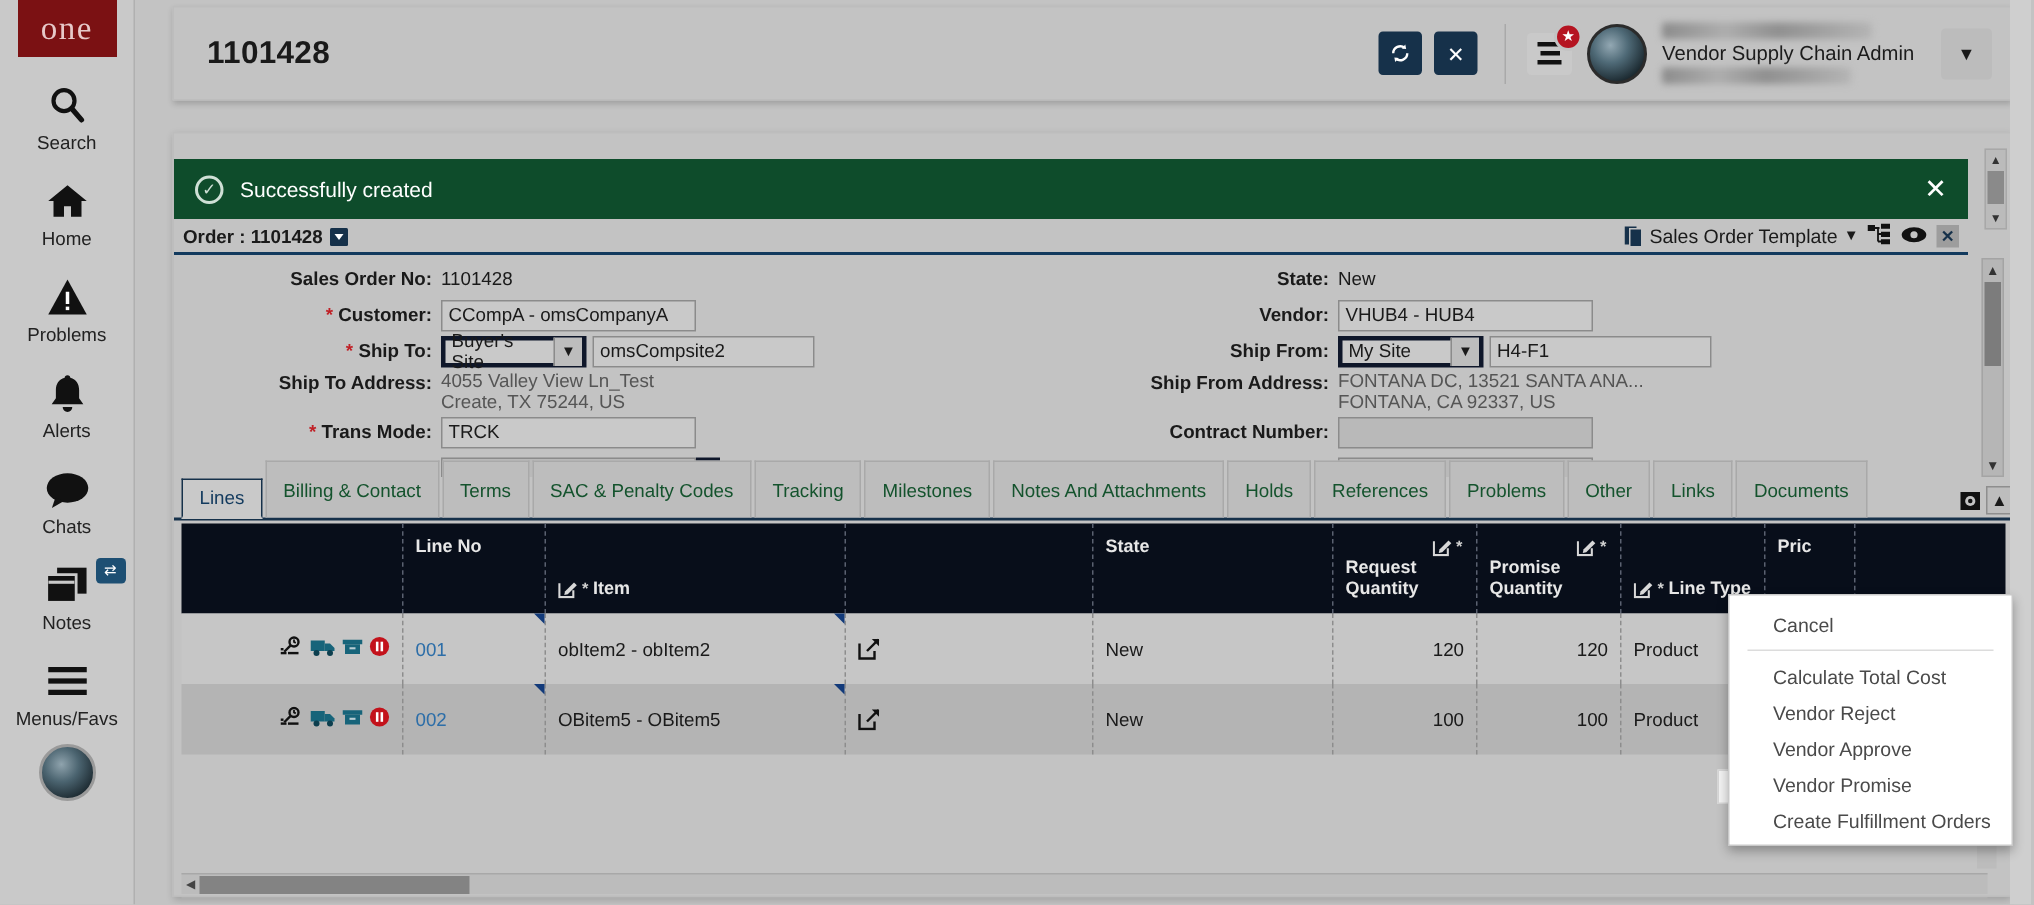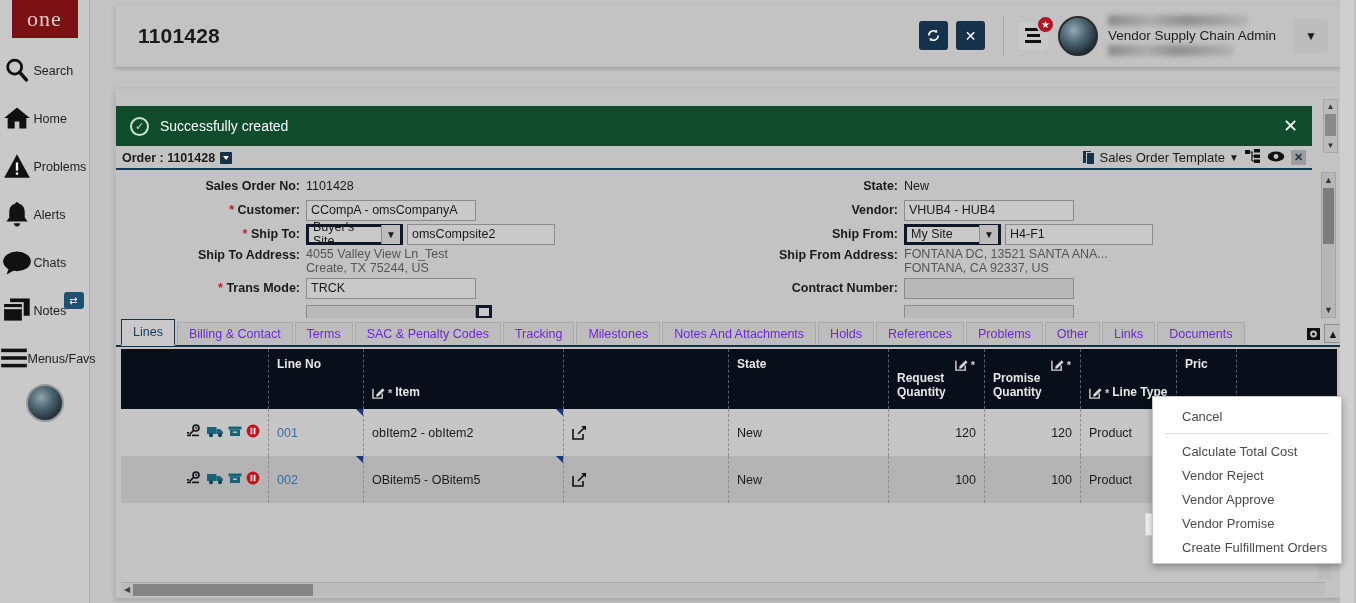--- a/index.html
+++ b/index.html
@@ -23,21 +23,21 @@
   }
   .logo {
     width: 66px; height: 38px; background: #7b1113; margin: 0 auto;
     display: flex; align-items: center; justify-content: center;
     color: #e7c9c9; font-size: 22px; letter-spacing: 1px;
     font-family: "Liberation Serif", serif;
     overflow: hidden;
   }
   .rail-item {
     width: 90px; margin-top: 16px;
-    display: flex; flex-direction: row; align-items: center;
+    display: flex; flex-direction: column; align-items: center;
     position: relative; cursor: pointer;
   }
   .rail-item .lbl { font-size: 12.5px; color: #222; margin-top: 2px; }
   .rail-icon { width: 34px; height: 32px; display: flex; align-items: center; justify-content: center; }
   .rail-icon svg { display:block; }
   .switch-badge {
     position: absolute; right: 6px; top: -2px;
     width: 20px; height: 17px; background: #1d4f73; border-radius: 3px;
     display: flex; align-items: center; justify-content: center;
     color: #fff; font-size: 10px; line-height: 1;
@@ -118,21 +118,21 @@
   .ob-icon { display: inline-block; width: 12px; height: 12px; background: #16314a; margin-left: 5px;
     position: relative; border-radius: 1px; }
   .ob-icon:after { content:""; position:absolute; left:3px; top:4px; border-left:3px solid transparent;
     border-right:3px solid transparent; border-top:4px solid #fff; }
   .orderbar-right { margin-left: auto; display: flex; align-items: center; gap: 6px; font-weight: normal; font-size: 13px;}
   .sot { display: flex; align-items: center; gap: 4px; cursor: pointer; }
   .mini-x { width: 15px; height: 15px; background: #9d9d9d; color: #16314a; font-weight: bold;
     display:flex; align-items:center; justify-content:center; font-size: 11px; cursor:pointer; }
 
   
-  .formwrap { position: absolute; left: 16px; top: 83px; width: 1196px; height: 146px; overflow: hidden; }
+  .formwrap { position: absolute; left: 4px; top: 83px; width: 1196px; height: 146px; overflow: hidden; }
   .formcols { display: flex; padding-top: 3px; }
   .col { width: 598px; }
   .frow { display: flex; align-items: center; height: 22px; margin-bottom: 2px; }
   .flabel { width: 174px; text-align: right; padding-right: 6px; font-size: 12.5px; font-weight: bold; }
   .flabel .req { color: #c02026; font-weight: bold; }
   .fval { font-size: 12.5px; }
   .finput {
     height: 21px; background: #c9c9c9; border: 1px solid #8b8b8b;
     font-size: 12.5px; padding: 0 4px; display:flex; align-items:center; color:#1a1a1a;
   }
@@ -152,22 +152,22 @@
   .fs-thumb { position:absolute; left:1px; top: 15px; width: 11px; height: 56px; background:#7c7c7c; }
   .fs-arrow.down { position:absolute; bottom: 0; left:0; width: 13px; }
 
   
   .tabs {
     position: absolute; left: 0; top: 230px; width: 1226px; height: 28px;
     display: flex; align-items: flex-end; padding-left: 5px;
     border-bottom: 2px solid #16314a;
   }
   .tab {
-    height: 23px; padding: 0 11px; background: #bdbdbd; border: 1px solid #a9a9a9; border-bottom: none;
-    display: flex; align-items: center; font-size: 12.5px; margin-right: 2px; cursor: pointer; color:#6d28d9;
+    height: 38px; padding: 0 11px; background: #bdbdbd; border: 1px solid #a9a9a9; border-bottom: none;
+    display: flex; align-items: center; font-size: 12.5px; margin-right: 2px; cursor: pointer; color:#14532d;
   }
   .tab.active { background: #c9c9c9; border-color: #16314a; border-bottom: 2px solid #c9c9c9;
     color: #123a5e; font-weight: normal; height: 27px; margin-bottom: -1px; }
   .tab-tools { margin-left: auto; display: flex; align-items: center; gap: 2px; padding-bottom: 2px; }
   .tt-btn { width: 18px; height: 19px; display:flex; align-items:center; justify-content:center;
     font-size: 11px; cursor: pointer; }
   .tt-btn.framed { border: 1px solid #8e8e8e; background: #bdbdbd; }
 
   
   .grid { position: absolute; left: 5px; top: 260px; width: 1216px; height: 230px; }

